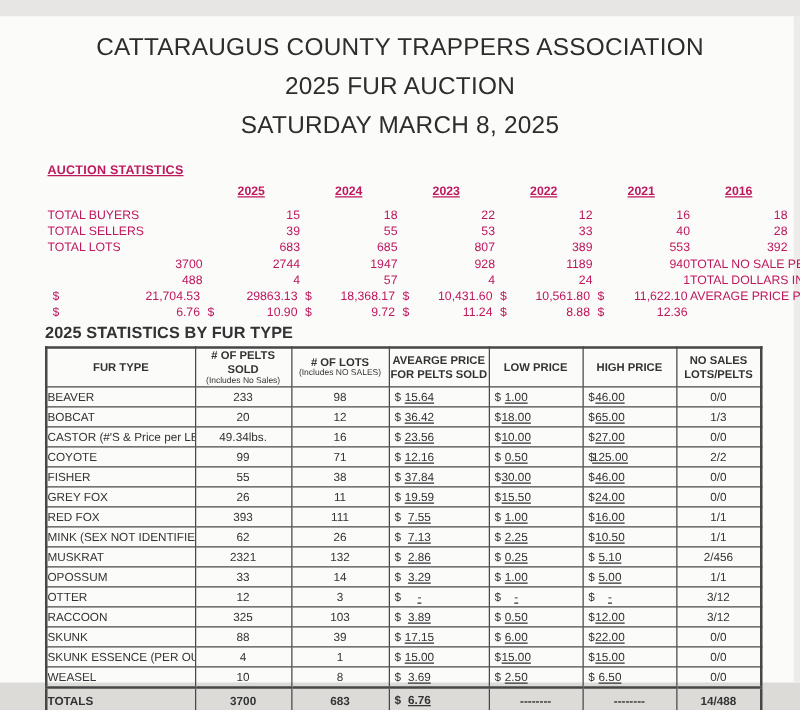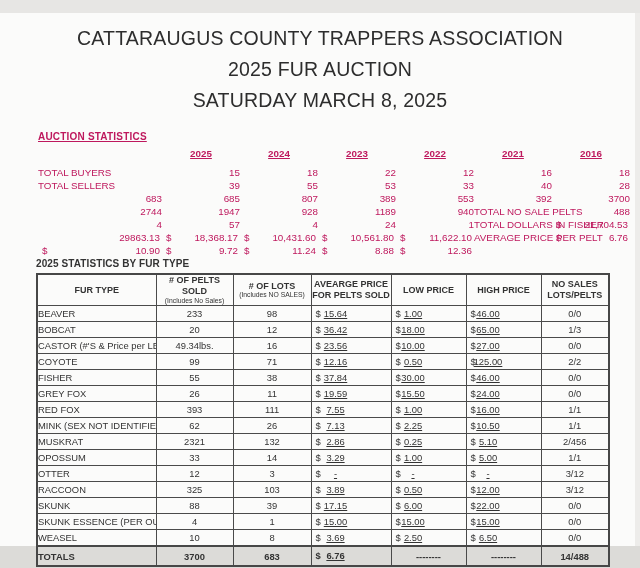--- a/index.html
+++ b/index.html
@@ -23,21 +23,21 @@
   .stats-heading{font-weight:bold;font-size:10px;text-decoration:underline;letter-spacing:.2px;}
   .stats-grid{display:grid;grid-template-columns:124px repeat(6,78px);font-size:9.8px;margin-top:6px;}
   .stats-grid .year-cell{font-weight:bold;text-decoration:underline;text-align:center;padding-bottom:7px;}
   .stats-grid .stat-label{text-align:left;height:13px;line-height:13px;white-space:nowrap;}
   .stats-grid .stat-num{text-align:right;height:13px;line-height:13px;}
   .stats-grid .stat-money{display:flex;justify-content:space-between;height:13px;line-height:13px;padding:0 2px 0 4px;}
   .stats-grid .stat-money .amt{text-align:right;}
 
   
   .fur-section{position:absolute;left:36px;top:258px;color:#333;}
-  .fur-heading{font-weight:bold;font-size:10px;letter-spacing:.1px;margin-bottom:4px;}
+  .fur-heading{font-weight:bold;font-size:13px;letter-spacing:.1px;margin-bottom:4px;}
   table.fur{border-collapse:collapse;table-layout:fixed;width:572px;height:264px;border:2px solid #474747;}
   table.fur th, table.fur td{border:1px solid #4a4a4a;padding:0;overflow:hidden;}
   table.fur th{font-size:9px;font-weight:bold;height:30px;line-height:1.2;text-align:center;vertical-align:middle;}
   table.fur th .sub{display:block;font-size:6.8px;font-weight:normal;}
   table.fur td{font-size:9.4px;height:15px;}
   td.fur-name{text-align:left;padding-left:3px;white-space:nowrap;}
   td.cell-center{text-align:center;}
   td.cell-money{position:relative;}
   td.cell-money .d{position:absolute;left:4px;top:0;line-height:15px;}
   td.cell-money .v{display:block;text-align:center;padding-right:31px;line-height:15px;text-decoration:underline;}
@@ -75,20 +75,21 @@
       <div class="stat-num">12</div>
       <div class="stat-num">16</div>
       <div class="stat-num">18</div>
       <div class="stat-label">TOTAL SELLERS</div>
       <div class="stat-num">39</div>
       <div class="stat-num">55</div>
       <div class="stat-num">53</div>
       <div class="stat-num">33</div>
       <div class="stat-num">40</div>
       <div class="stat-num">28</div>
+      <div class="stat-label">TOTAL LOTS</div>
       <div class="stat-num">683</div>
       <div class="stat-num">685</div>
       <div class="stat-num">807</div>
       <div class="stat-num">389</div>
       <div class="stat-num">553</div>
       <div class="stat-num">392</div>
       <div class="stat-num">3700</div>
       <div class="stat-num">2744</div>
       <div class="stat-num">1947</div>
       <div class="stat-num">928</div>

